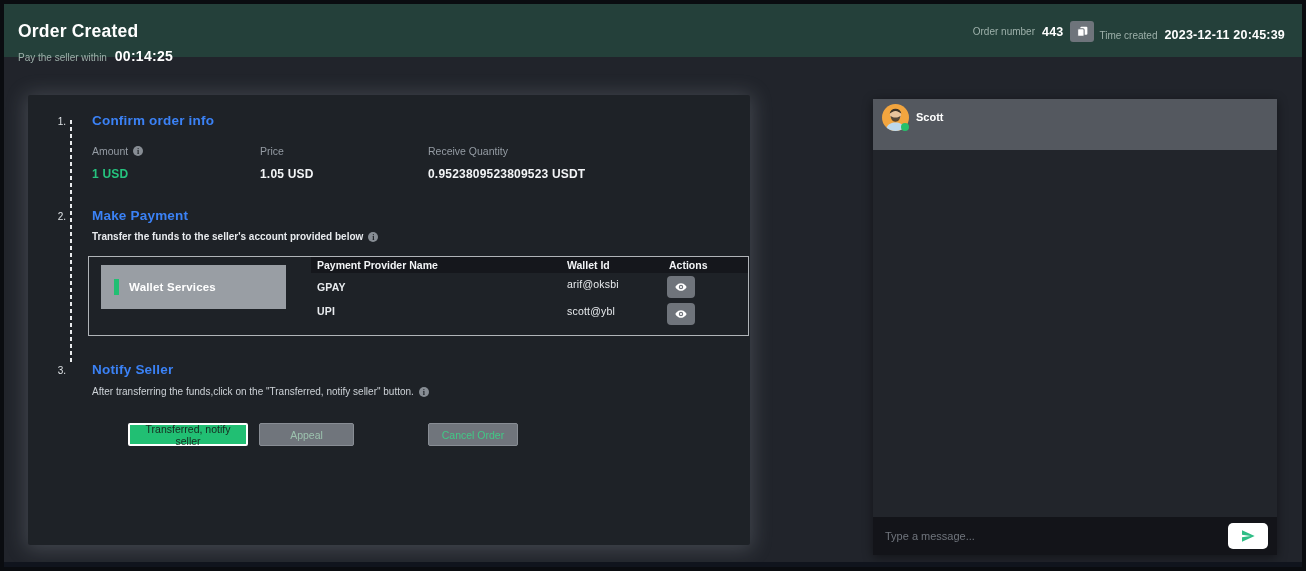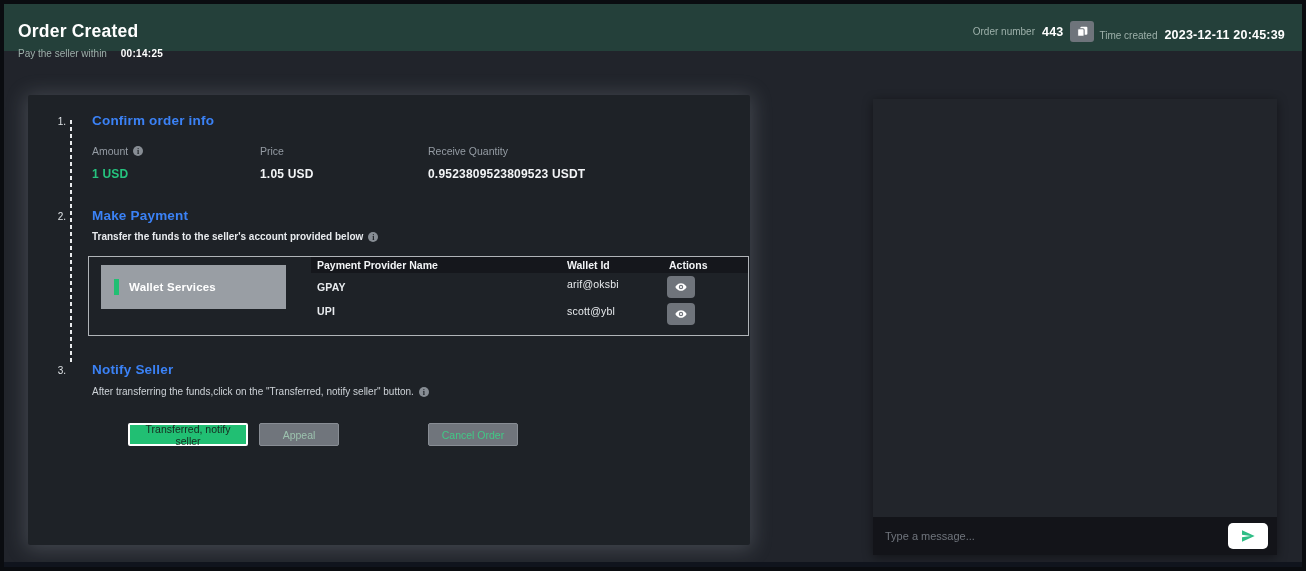--- a/index.html
+++ b/index.html
@@ -13,32 +13,32 @@
     position: relative;
     width: 1306px;
     height: 571px;
     background: #21242b;
     border: 4px solid #0a0c10;
     overflow: hidden;
   }
 
   
   .topbar {
-    position: absolute; left: 0; top: 0; width: 1298px; height: 47px;
+    position: absolute; left: 0; top: 0; width: 1298px; height: 53px;
     background: #24403a;
   }
   .topbar-title {
     position: absolute; left: 14px; top: 17px;
     font-size: 17.5px; font-weight: bold; color: #ffffff; letter-spacing: .2px;
   }
   .topbar-sub {
     position: absolute; left: 14px; top: 44px;
     font-size: 10px; color: #9db0aa;
   }
-  .topbar-sub b { color: #ffffff; font-size: 10px; margin-left: 11px; letter-spacing: .3px; }
+  .topbar-sub b { color: #ffffff; font-size: 14px; margin-left: 5px; letter-spacing: .3px; }
   .topbar-right {
     position: absolute; right: 17px; top: 17px;
     display: flex; flex-direction: row; align-items: flex-end; gap: 5px;
   }
   .tr-row { display: flex; align-items: center; gap: 7px; }
   .tr-label { font-size: 10px; color: #9db0aa; }
   .tr-value { font-size: 12.5px; font-weight: bold; color: #ffffff; letter-spacing: .2px; }
   .copy-btn {
     width: 24px; height: 21px; border: none; border-radius: 3px;
     background: #6e747b; display: flex; align-items: center; justify-content: center;
@@ -115,21 +115,21 @@
   .action-btn {
     position: absolute; top: 328px; height: 23px; border-radius: 2px;
     font-size: 10.5px; font-family: "Liberation Sans", sans-serif;
     display: flex; align-items: center; justify-content: center; cursor: pointer;
   }
   .btn-transferred {
     left: 60px; width: 120px; background: #21bf73;
     border: 2px solid #ffffff; color: #17291f; font-weight: normal; margin-left: 40px;
   }
   .btn-appeal {
-    left: 231px; width: 80px; background: #70757c;
+    left: 231px; width: 95px; background: #70757c;
     border: 1px solid #888d94; color: #9cc2ae;
   }
   .btn-cancel {
     left: 400px; width: 90px; background: #70757c;
     border: 1px solid #888d94; color: #41c986;
   }
 
   
   .chat {
     position: absolute; left: 869px; top: 95px; width: 404px; height: 456px;
@@ -260,20 +260,32 @@
       <span>After transferring the funds,click on the "Transferred, notify seller" button.</span>
       <span class="info-icon">i</span>
     </div>
 
     <button class="action-btn btn-transferred">Transferred, notify seller</button>
     <button class="action-btn btn-appeal">Appeal</button>
     <button class="action-btn btn-cancel">Cancel Order</button>
   </section>
 
   <aside class="chat">
+    <div class="chat-header">
+      <div class="avatar">
+        <svg width="27" height="27" viewBox="0 0 24 24">
+          <path d="M3.5 24c0-5.2 3.8-7.5 8.5-7.5s8.5 2.3 8.5 7.5z" fill="#bdd8ec"></path>
+          <circle cx="12" cy="9.5" r="5" fill="#e9c49d"></circle>
+          <path d="M6.8 8.5a5.3 5.3 0 0 1 10.4 0c-1.6-.6-3.1-2.2-5.2-2.2s-3.6 1.6-5.2 2.2z" fill="#3d3328"></path>
+          <path d="M7.6 10.5c.2 3 1.7 5.3 4.4 5.3s4.2-2.3 4.4-5.3c-1 1.1-2.2 1.6-4.4 1.6s-3.4-.5-4.4-1.6z" fill="#3d3328" opacity="0.85"></path>
+        </svg>
+      </div>
+      <span class="status-dot"></span>
+      <span class="chat-name">Scott</span>
+    </div>
     <div class="chat-body"></div>
     <div class="chat-inputbar">
       <input class="chat-input" type="text" placeholder="Type a message..." style="">
       <button class="send-btn">
         <span style="display:flex;">
           <svg width="16" height="16" viewBox="0 0 24 24">
               <path d="M3 20.5 22 12 3 3.5v6.6L16 12 3 13.9z" fill="#2ebd85"></path>
             </svg>
         </span>
       </button>

